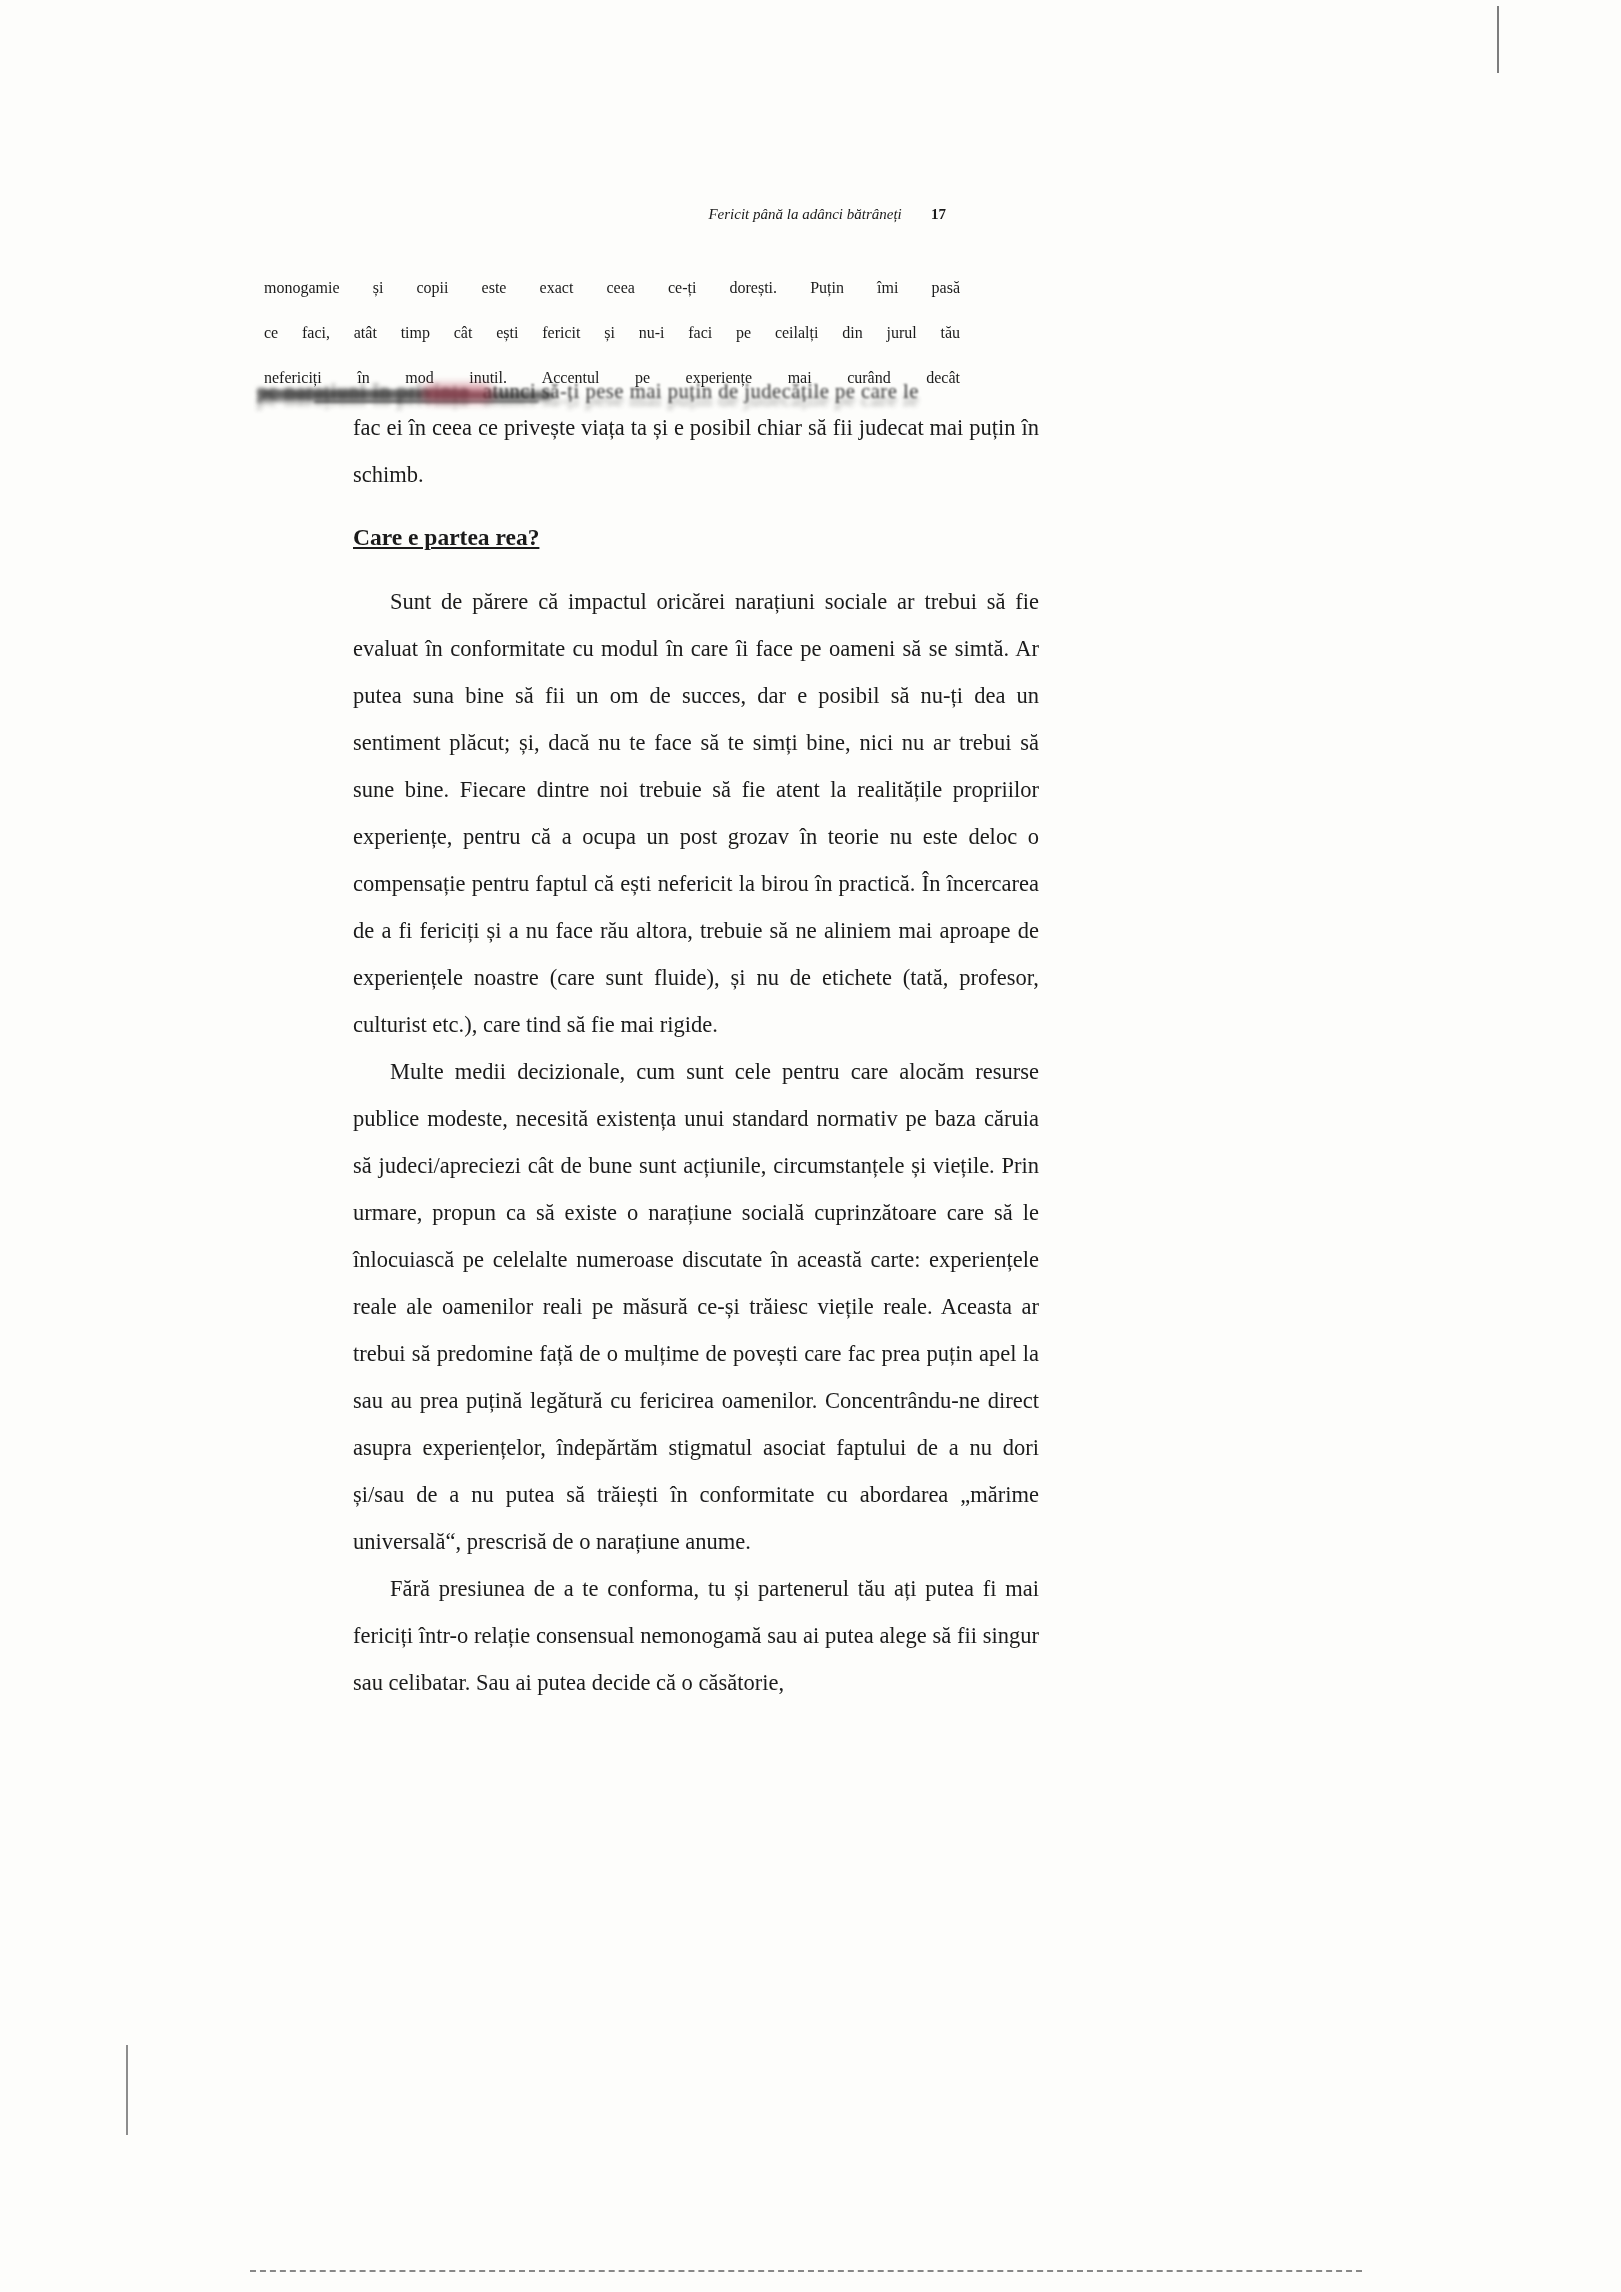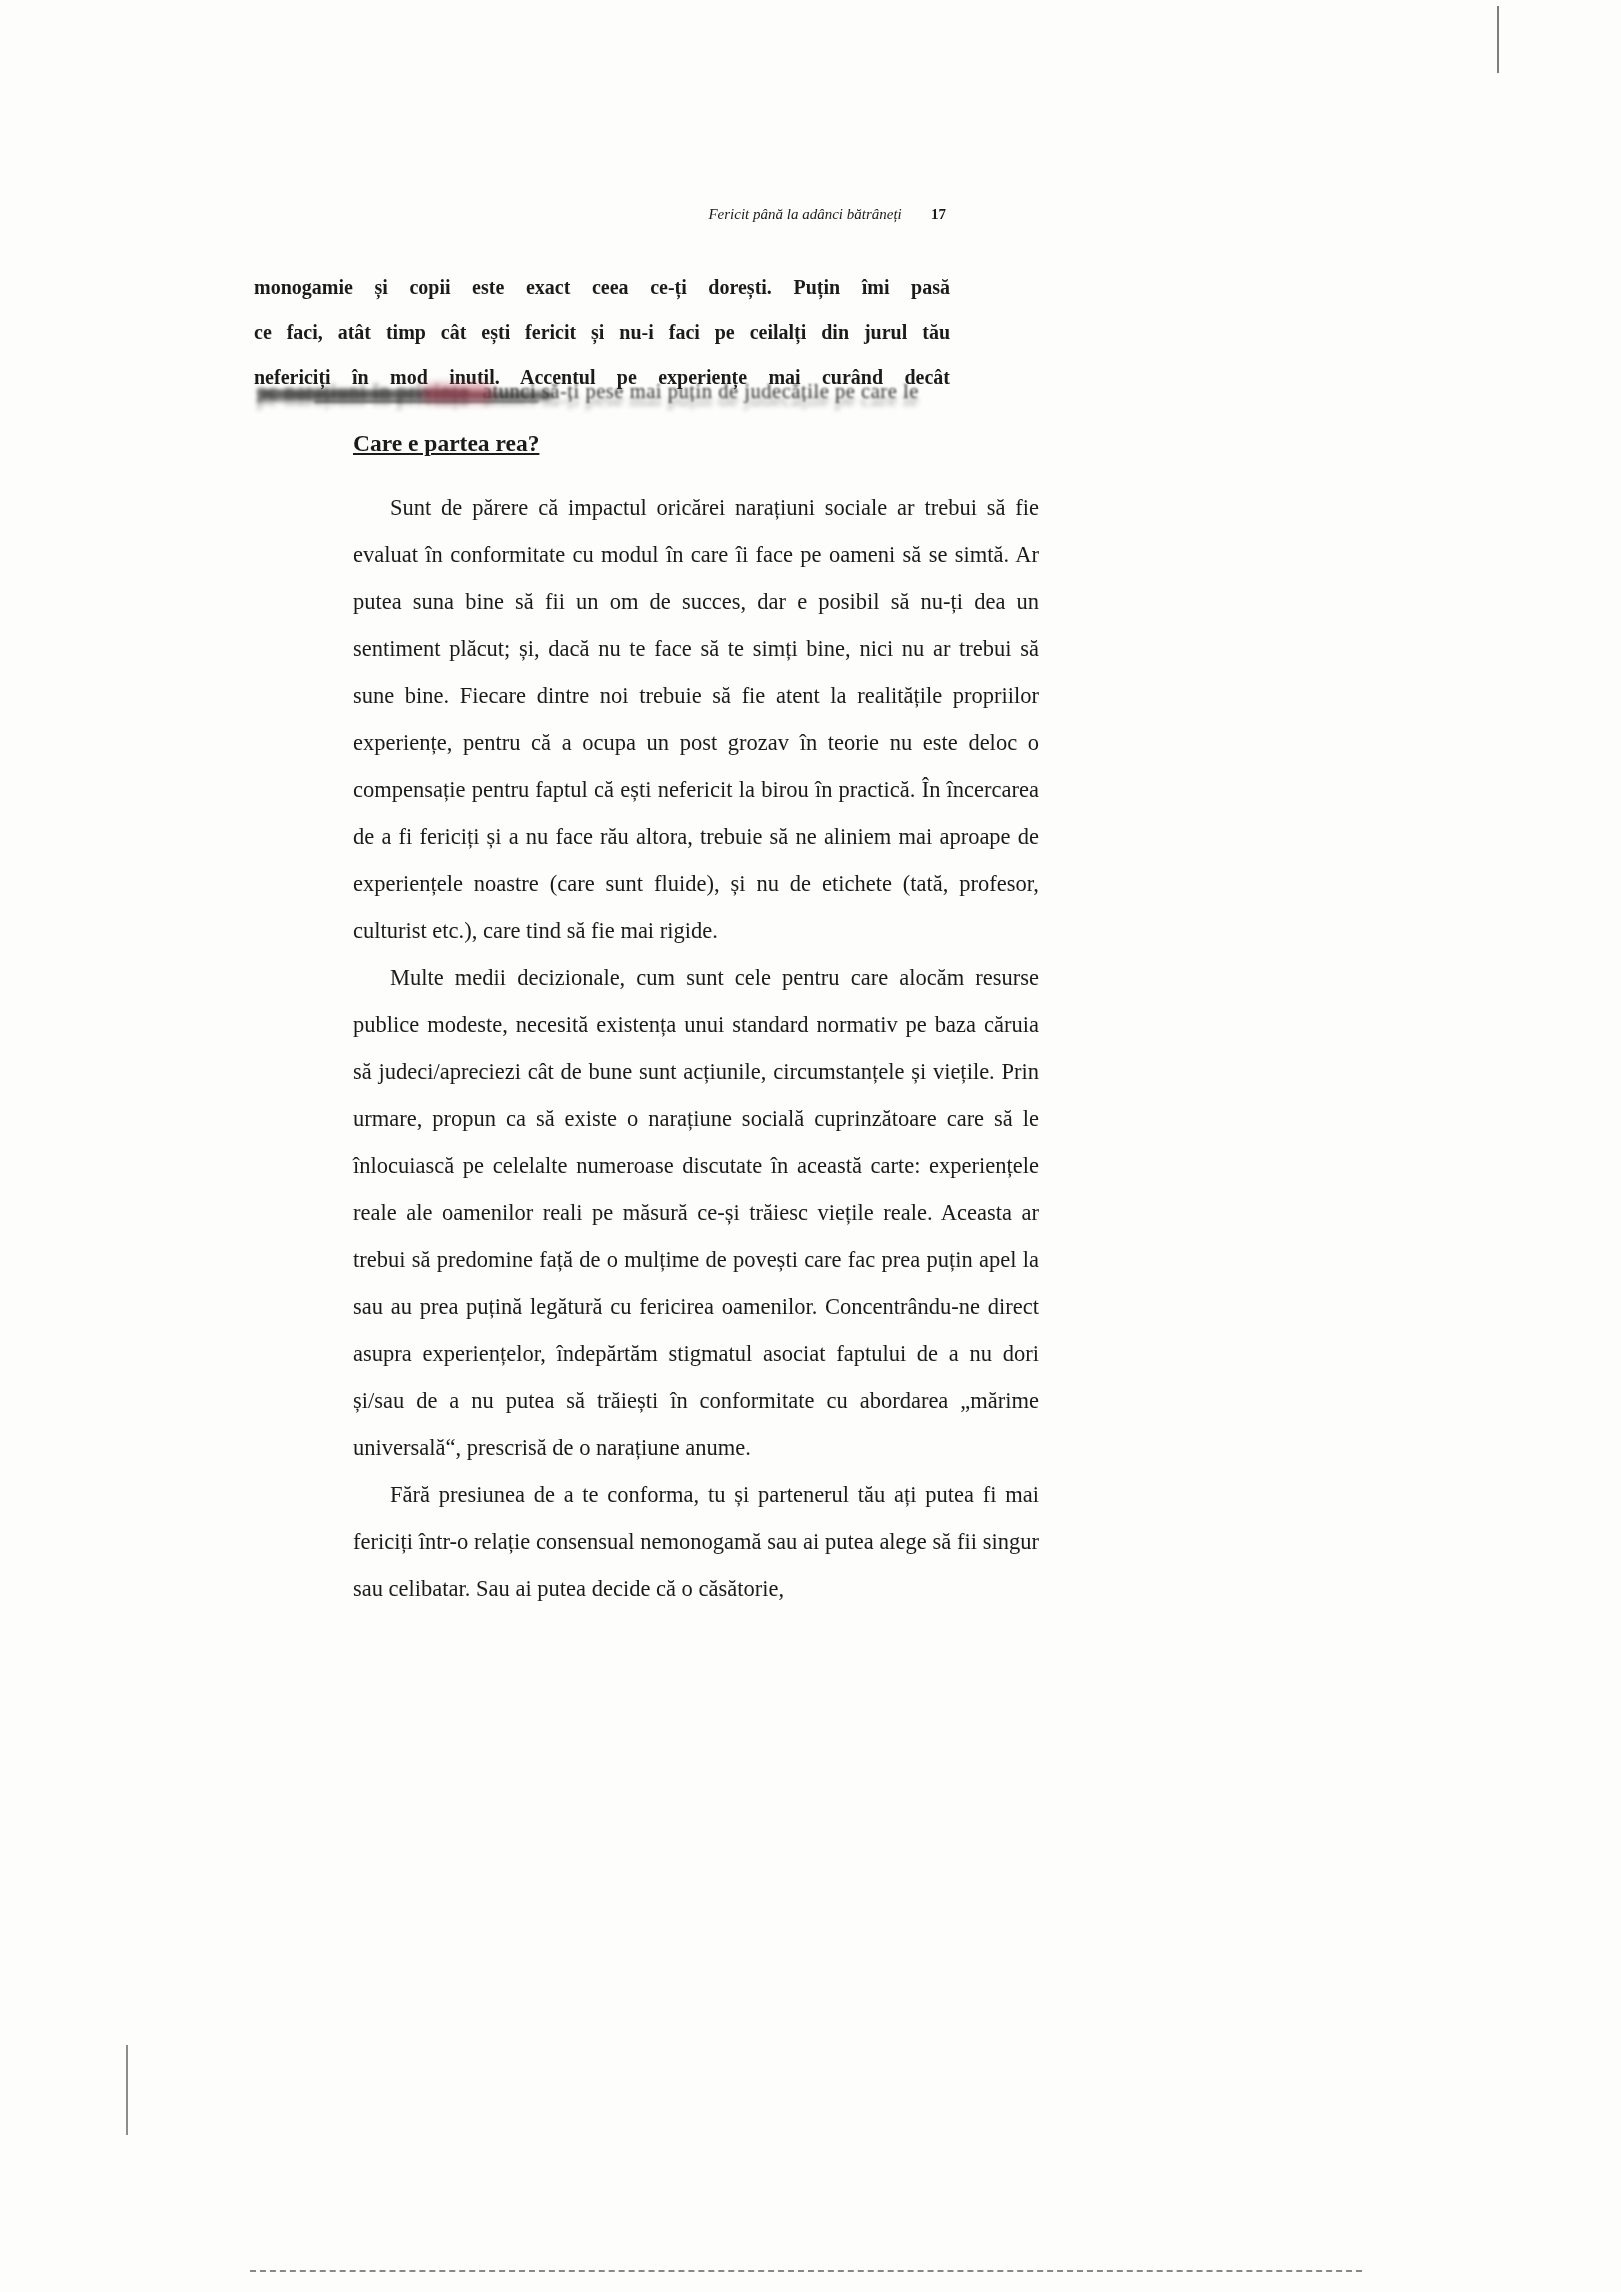--- a/index.html
+++ b/index.html
@@ -51,25 +51,24 @@
   .book-title { font-style: italic; }
   .page-number {
     font-weight: bold;
     font-style: normal;
     margin-left: 25.5px;
   }
 
   
   .intro {
     position: absolute;
-    left: 254px; top: 265px;
+    left: 264px; top: 265px;
     width: 696px;
-    font-size: 20px;
+    font-size: 16px;
     line-height: 45px;
-    font-weight: bold;
   }
   .intro-line {
     text-align: justify;
     text-align-last: justify;
   }
 
   
   .smear {
     position: absolute;
     left: 257px; top: 380px;
@@ -174,20 +173,21 @@
     </div>
     <div class="smear-layer ghost-layer">
       <span class="frag-left">pe narațiuni în privința</span><span class="frag-right">atunci să-ți pese mai puțin de judecățile pe care le</span>
     </div>
     <div class="smudge-dark"></div>
     <div class="smudge-dark2"></div>
     <div class="smudge-red"></div>
   </div>
 
   <div class="main">
+    <p class="no-indent">fac ei în ceea ce privește viața ta și e posibil chiar să fii judecat mai puțin în schimb.</p>
     <h2 class="section-heading">Care e partea rea?</h2>
     <p>Sunt de părere că impactul oricărei narațiuni sociale ar trebui să fie evaluat în conformitate cu modul în care îi face pe oameni să se simtă. Ar putea suna bine să fii un om de succes, dar e posibil să nu-ți dea un sentiment plăcut; și, dacă nu te face să te simți bine, nici nu ar trebui să sune bine. Fiecare dintre noi trebuie să fie atent la realitățile propriilor experiențe, pentru că a ocupa un post grozav în teorie nu este deloc o compensație pentru faptul că ești nefericit la birou în practică. În încercarea de a fi fericiți și a nu face rău altora, trebuie să ne aliniem mai aproape de experiențele noastre (care sunt fluide), și nu de etichete (tată, profesor, culturist etc.), care tind să fie mai rigide.</p>
     <p>Multe medii decizionale, cum sunt cele pentru care alocăm resurse publice modeste, necesită existența unui standard normativ pe baza căruia să judeci/apreciezi cât de bune sunt acțiunile, circumstanțele și viețile. Prin urmare, propun ca să existe o narațiune socială cuprinzătoare care să le înlocuiască pe celelalte numeroase discutate în această carte: experiențele reale ale oamenilor reali pe măsură ce-și trăiesc viețile reale. Aceasta ar trebui să predomine față de o mulțime de povești care fac prea puțin apel la sau au prea puțină legătură cu fericirea oamenilor. Concentrându-ne direct asupra experiențelor, îndepărtăm stigmatul asociat faptului de a nu dori și/sau de a nu putea să trăiești în conformitate cu abordarea „mărime universală“, prescrisă de o narațiune anume.</p>
     <p>Fără presiunea de a te conforma, tu și partenerul tău ați putea fi mai fericiți într-o relație consensual nemonogamă sau ai putea alege să fii singur sau celibatar. Sau ai putea decide că o căsătorie,</p>
   </div>
 
   <div class="artifact-bottom-left"></div>
   <div class="artifact-page-edge"></div>
 
 </div>

